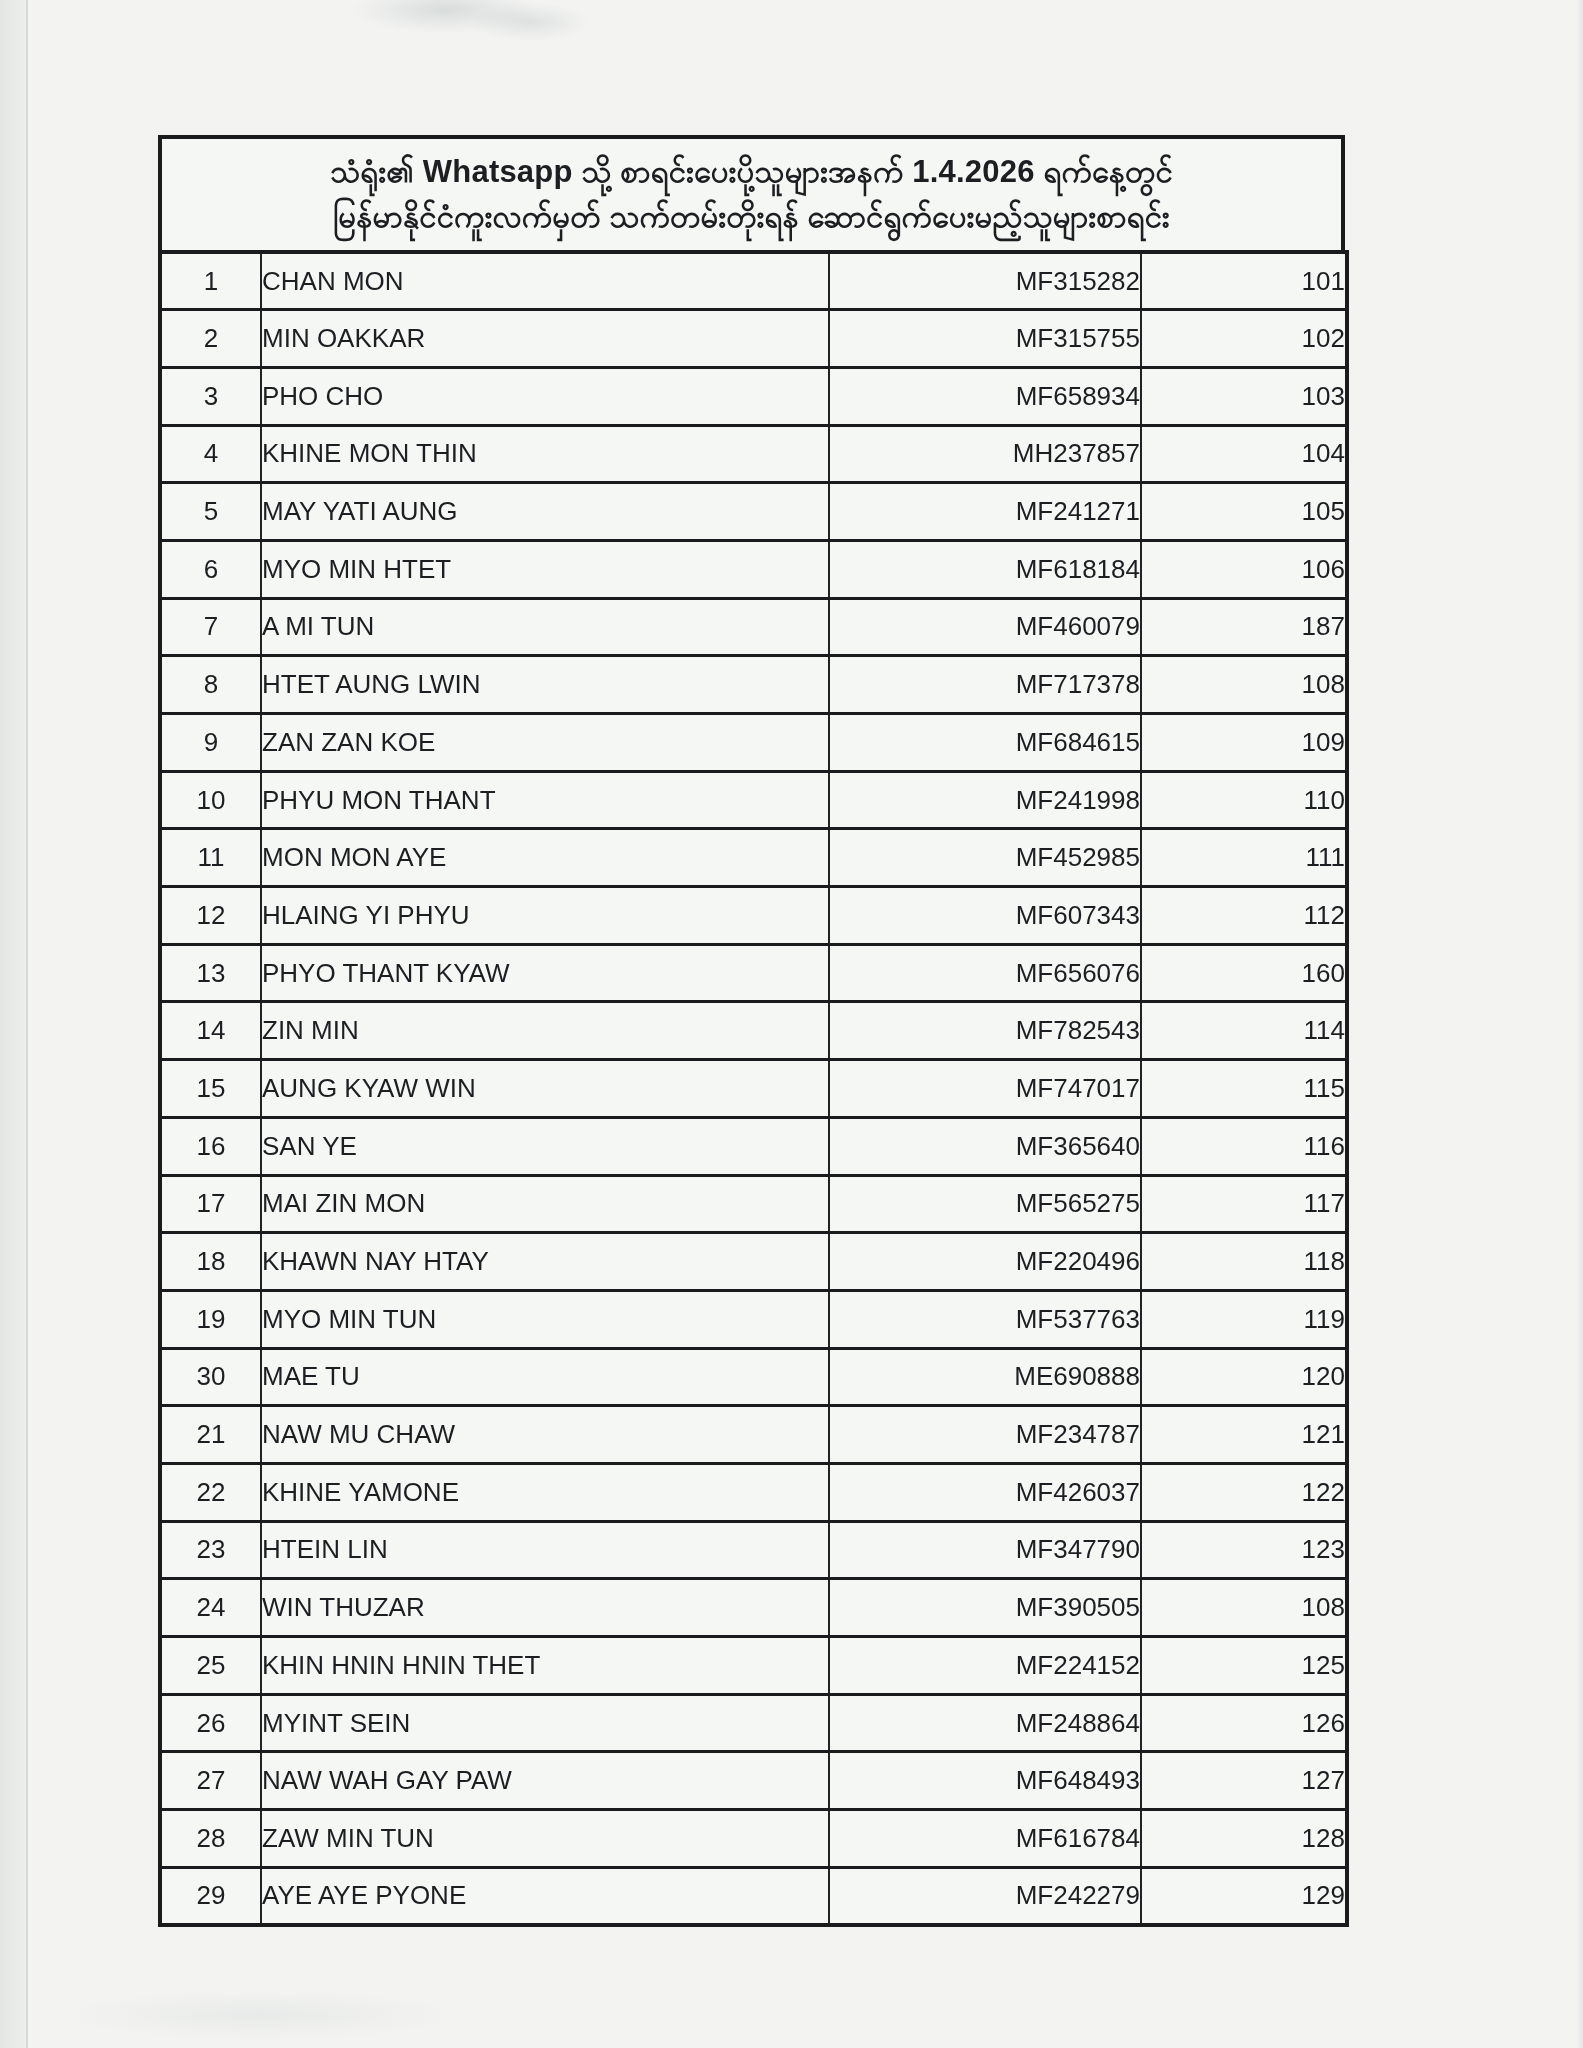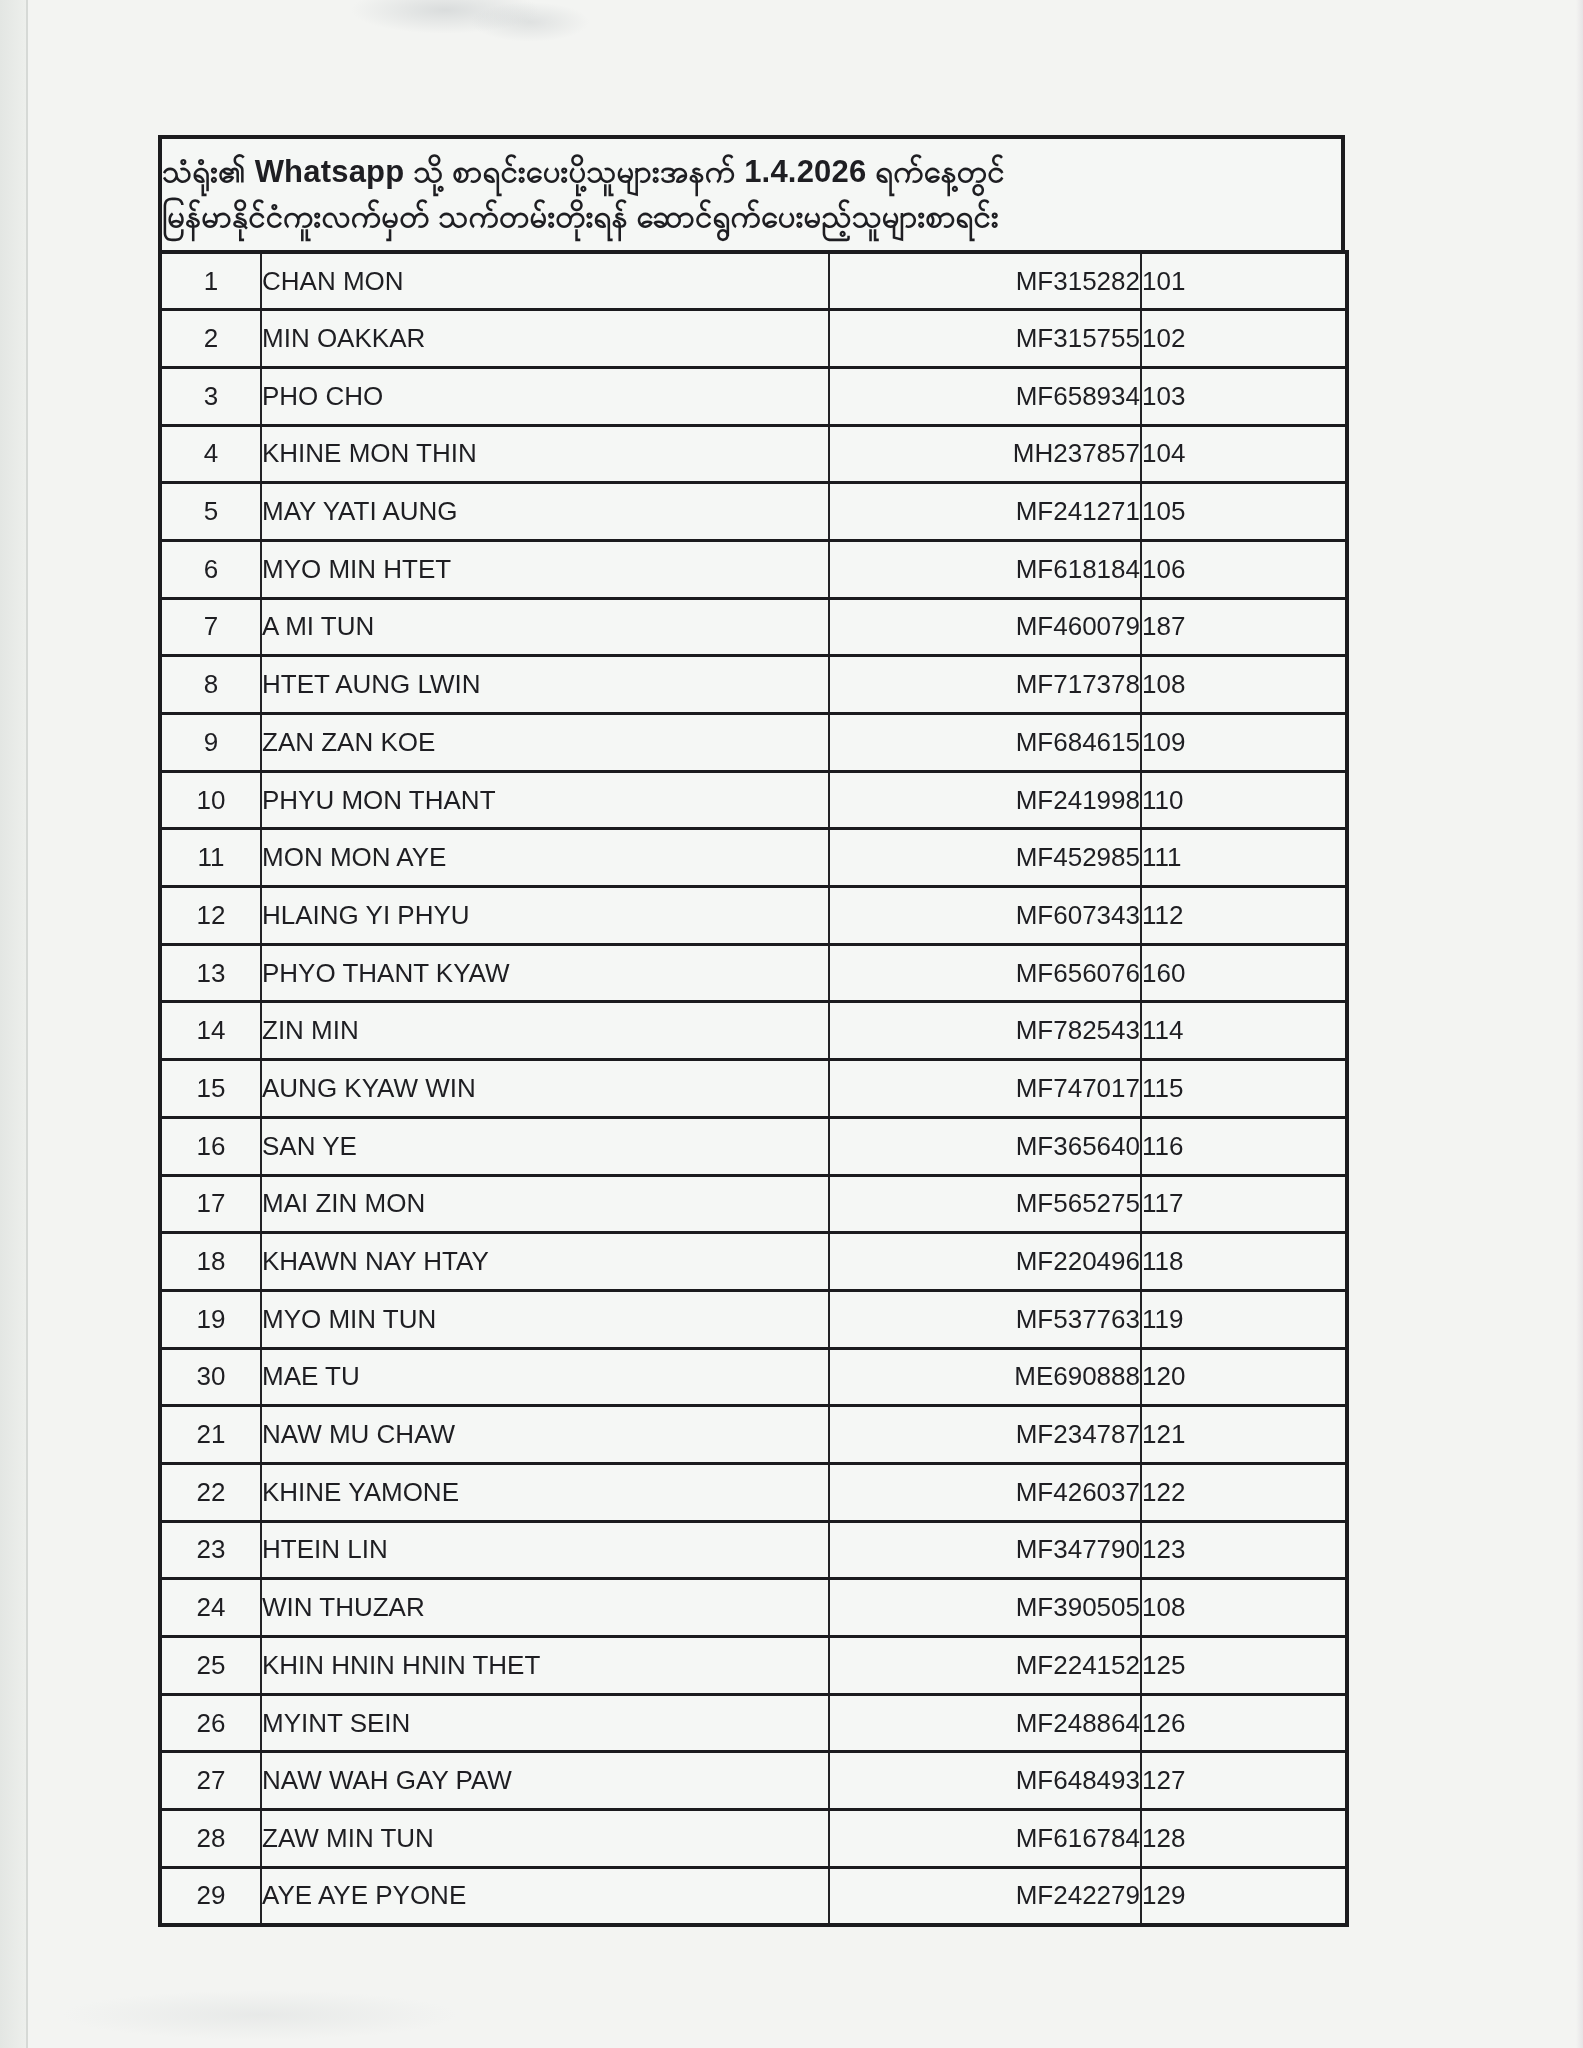--- a/index.html
+++ b/index.html
@@ -56,20 +56,21 @@
   }
   .table-title {
     box-sizing: border-box;
     height: 115px;
     border: 4px solid #1b1b1e;
     border-bottom: none;
     background: #f5f7f5;
     display: flex;
     flex-direction: column;
     justify-content: center;
+    align-items: center;
     gap: 11px;
   }
   .table-title .line {
     font-size: 31px;
     font-weight: bold;
     line-height: 1.1;
     white-space: nowrap;
     letter-spacing: 0.2px;
   }
 
@@ -87,21 +88,21 @@
     border-bottom: 3px solid #1b1b1e;
     font-size: 26px;
     padding: 0;
     vertical-align: middle;
     overflow: hidden;
     white-space: nowrap;
   }
   td.row-number-cell  { text-align: center; }
   td.name-cell        { text-align: left; padding-left: 9px; }
   td.passport-number-cell { text-align: right; }
-  td.serial-number-cell   { text-align: left; }
+  td.serial-number-cell   { text-align: right; }
 </style>
 </head>
 <body>
 
 <div class="page">
   <div class="edge-left"></div>
   <div class="edge-right"></div>
   <div class="smudge s1"></div>
   <div class="smudge s2"></div>
   <div class="smudge s3"></div>

